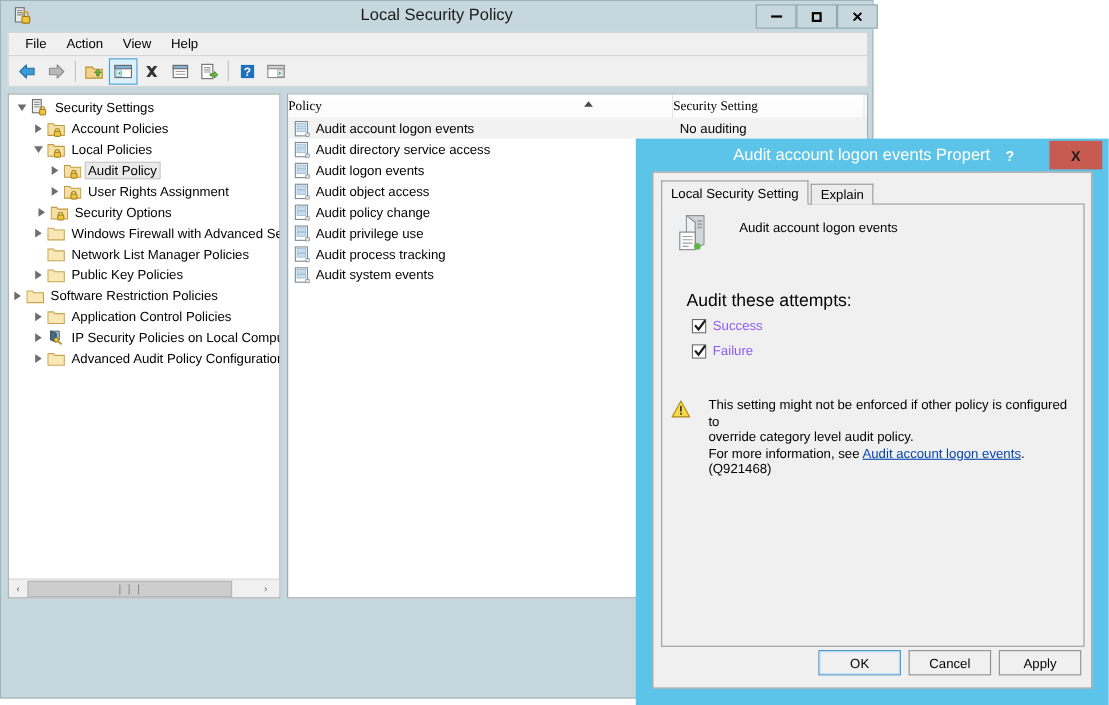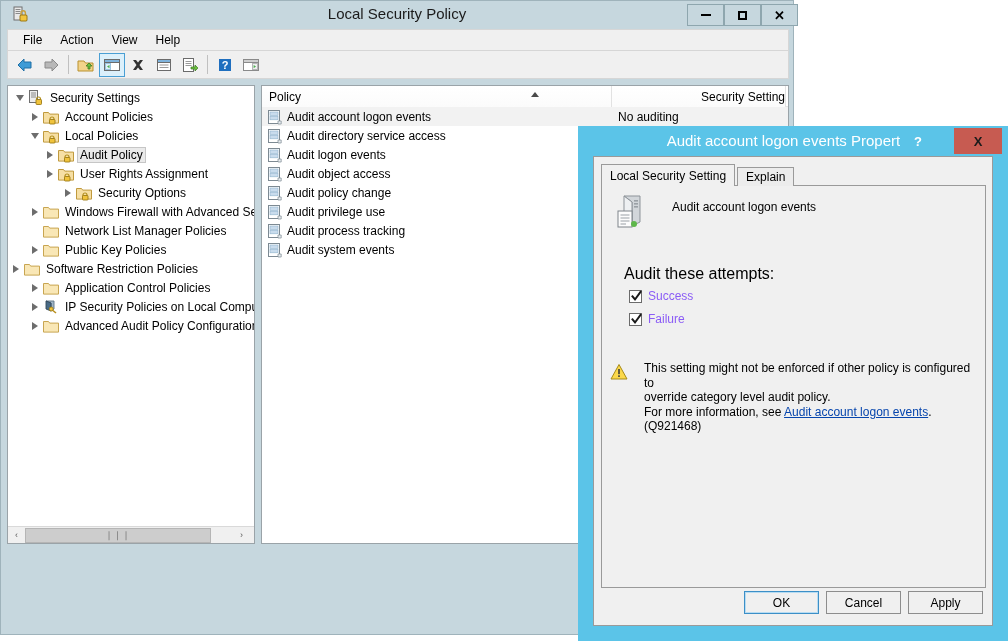--- a/index.html
+++ b/index.html
@@ -250,28 +250,29 @@
     border-bottom: 1px solid #e2e2e2;
     box-sizing: border-box;
   }
   .col-head {
     position: relative;
     height: 21px;
     border-right: 1px solid #e2e2e2;
     box-sizing: border-box;
     display: flex;
     align-items: center;
-    padding-left: 7px;
+    padding-left: 0;
     font-size: 12px;
     color: #000;
     cursor: default;
     background: linear-gradient(#ffffff, #fbfbfb);
+    font-family: Liberation Serif, serif;
   }
   #col-policy { width: 350px; }
-  #col-setting { width: 174px; justify-content: flex-end; }
+  #col-setting { width: 174px; }
   #sort-arrow {
     position: absolute;
     right: 72px;
     top: 6px;
     width: 0; height: 0;
     border-style: solid;
     border-width: 0 4px 5px 4px;
     border-color: transparent transparent #4a4a4a transparent;
   }
   .list-row {
@@ -664,21 +665,21 @@
             <span class="expander">
               <i class="exp-collapsed"></i>
             </span>
             <span class="tree-icon"><svg width="16" height="16" viewBox="0 0 16 16">
                 <path d="M0.5 3.5 h5 l1.2 1.6 H15.5 v9 H0.5 Z" fill="#f6dfa4" stroke="#c09a3e" stroke-width="1"></path>
                 <path d="M7 12 v-2 a2 2 0 0 1 4 0 v2" fill="none" stroke="#b3901f" stroke-width="1.2"></path>
                 <rect x="6.5" y="10.5" width="5.5" height="4.5" rx="0.8" fill="#f0c33c" stroke="#9c7a16" stroke-width="0.9"></rect>
               </svg></span>
             <span class="label">User Rights Assignment</span>
           </div>
-          <div class="tree-row" style="padding-left: 52px;">
+          <div class="tree-row" style="padding-left: 22px;">
             <span class="expander">
               <i class="exp-collapsed"></i>
             </span>
             <span class="tree-icon"><svg width="16" height="16" viewBox="0 0 16 16">
                 <path d="M0.5 3.5 h5 l1.2 1.6 H15.5 v9 H0.5 Z" fill="#f6dfa4" stroke="#c09a3e" stroke-width="1"></path>
                 <path d="M7 12 v-2 a2 2 0 0 1 4 0 v2" fill="none" stroke="#b3901f" stroke-width="1.2"></path>
                 <rect x="6.5" y="10.5" width="5.5" height="4.5" rx="0.8" fill="#f0c33c" stroke="#9c7a16" stroke-width="0.9"></rect>
               </svg></span>
             <span class="label">Security Options</span>
           </div>

